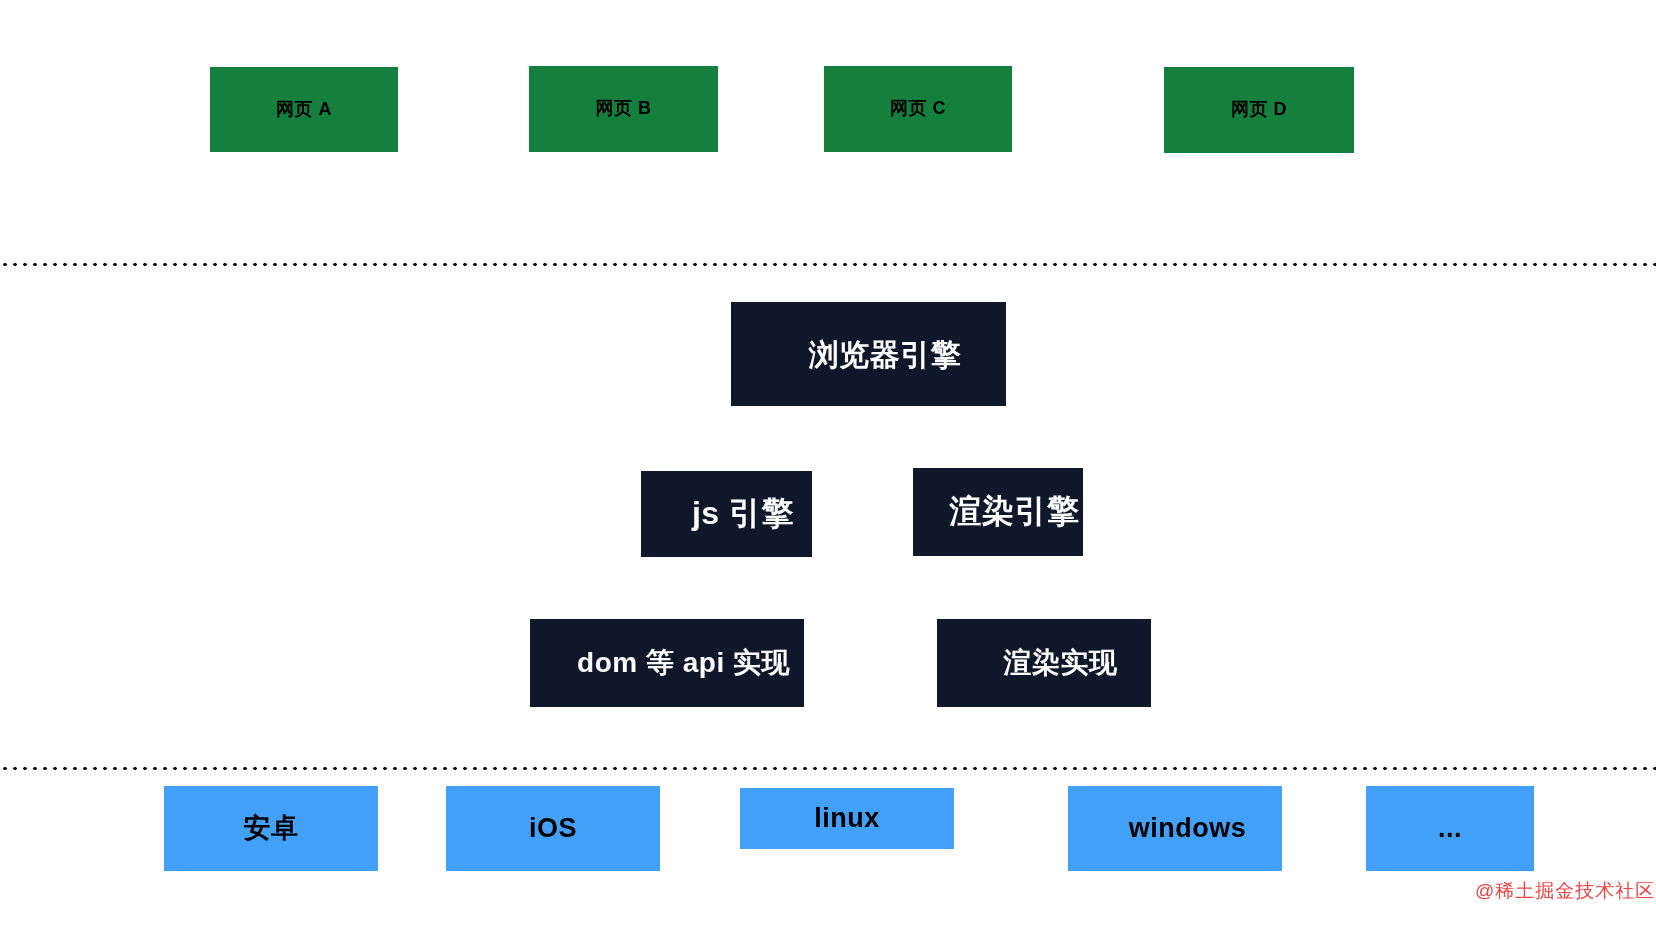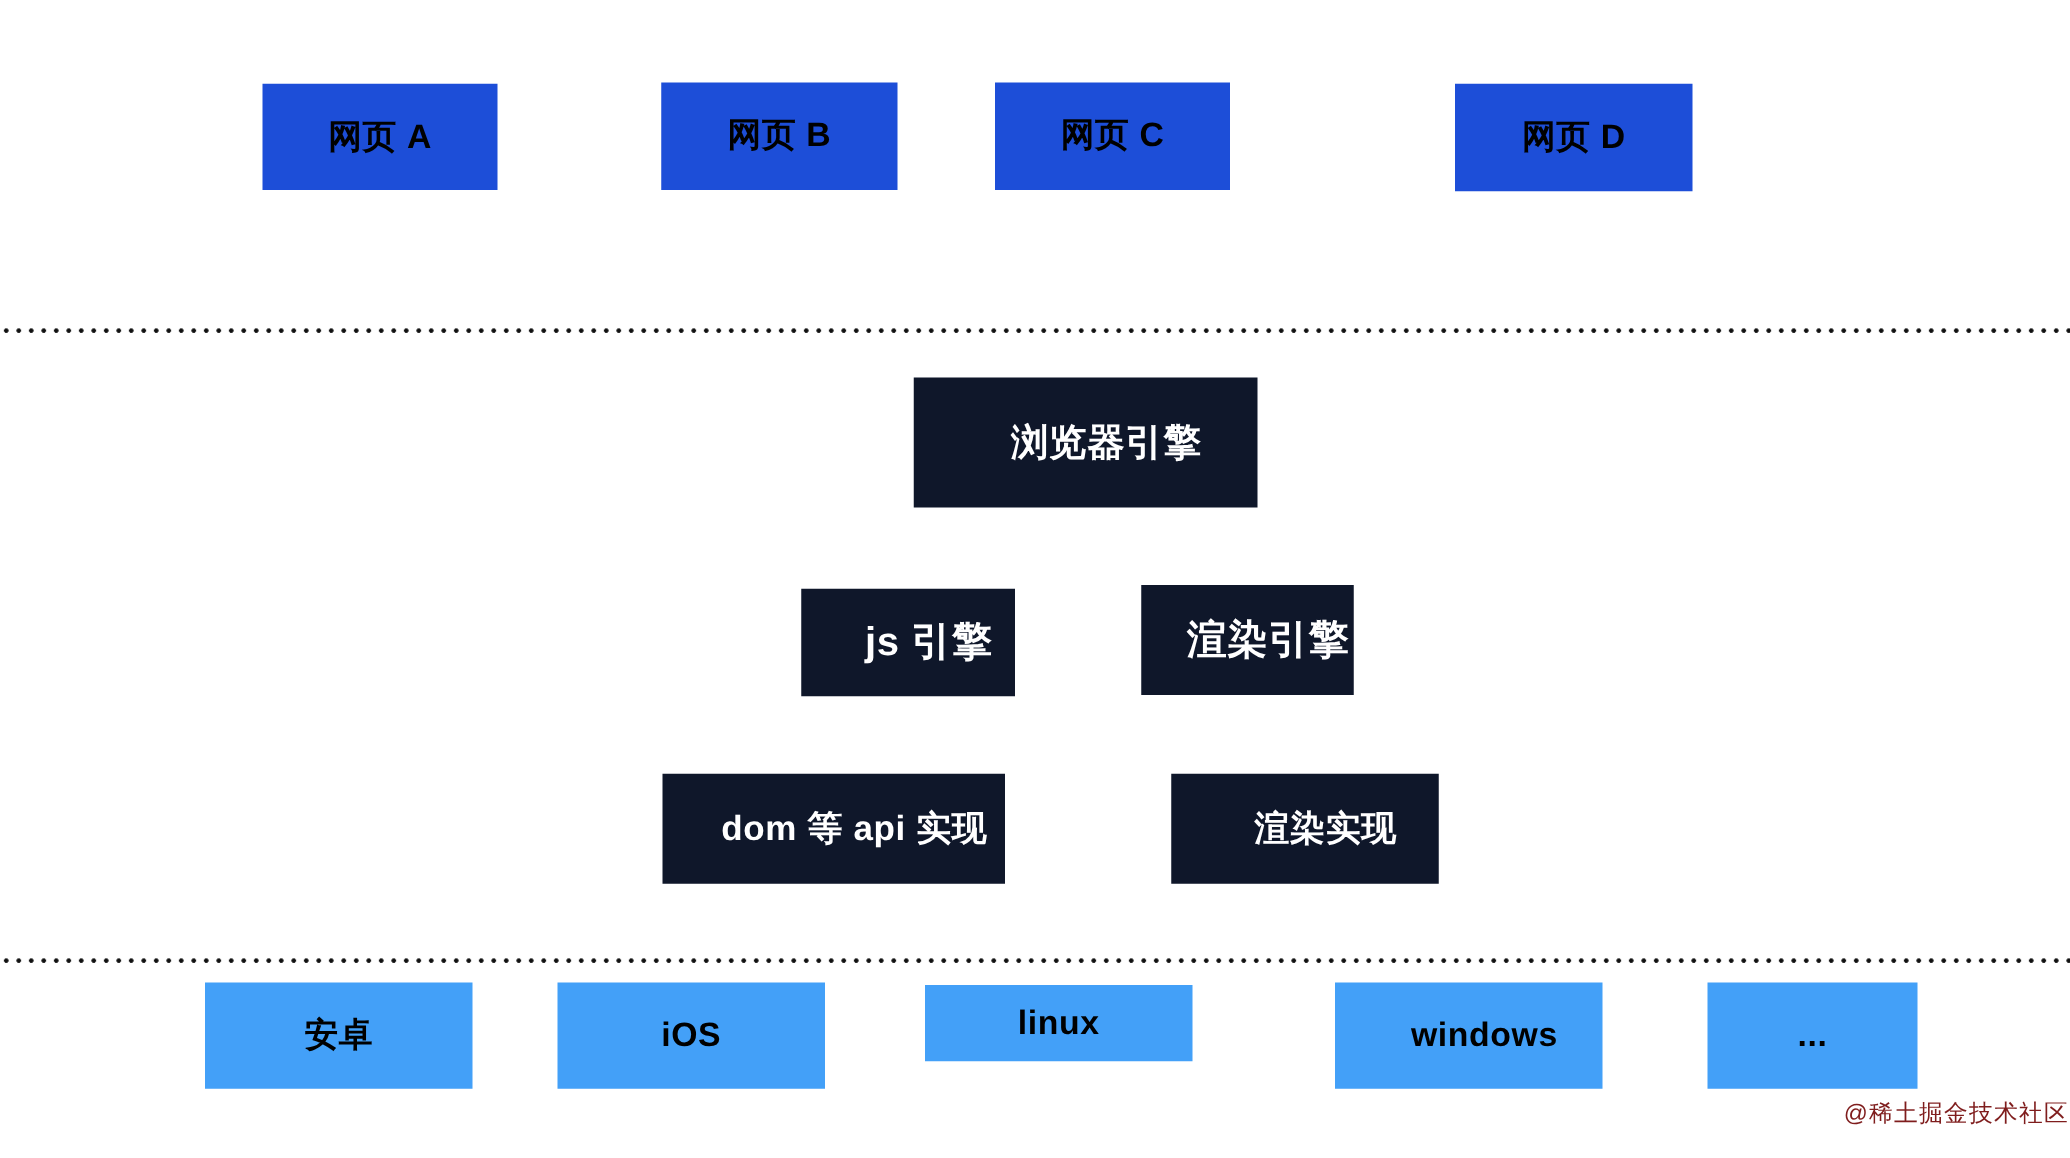--- a/index.html
+++ b/index.html
@@ -22,23 +22,23 @@
     position: absolute;
     display: flex;
     align-items: center;
     justify-content: center;
     text-align: center;
     box-sizing: border-box;
     line-height: 1.1;
     white-space: nowrap;
   }
   .layer-web .node {
-    background: #1d4ed8;
+    background: #15803d;
     color: #000000;
-    font-size: 27px;
+    font-size: 18px;
     font-weight: 700;
     letter-spacing: 0.5px;
   }
   .layer-engine .node {
     background: #0f172a;
     color: #ffffff;
     font-weight: 700;
     letter-spacing: 0.5px;
     padding-left: 33px;
   }
@@ -76,21 +76,21 @@
 
 <div id="canvas">
 
   <div class="layer layer-web" id="layer-web-pages">
       <div class="node" style="left: 210px; top: 67px; width: 188px; height: 85px;">
         <span>网页 A</span>
       </div>
       <div class="node" style="left: 529px; top: 66px; width: 189px; height: 86px;">
         <span>网页 B</span>
       </div>
-      <div class="node" style="left: 796px; top: 66px; width: 188px; height: 86px;">
+      <div class="node" style="left: 824px; top: 66px; width: 188px; height: 86px;">
         <span>网页 C</span>
       </div>
       <div class="node" style="left: 1164px; top: 67px; width: 190px; height: 86px;">
         <span>网页 D</span>
       </div>
     </div>
 
   <div class="divider" id="divider-0" style="top: 262px;"></div>
 
   <div class="layer layer-engine" id="layer-browser-engine">
@@ -124,15 +124,15 @@
         <span>linux</span>
       </div>
       <div class="node" style="left: 1068px; top: 786px; width: 214px; height: 85px; padding-left: 25px;">
         <span>windows</span>
       </div>
       <div class="node" style="left: 1366px; top: 786px; width: 168px; height: 85px;">
         <span>...</span>
       </div>
     </div>
 
-  <div class="watermark" id="watermark" style="left: 1475px; top: 878px; color: #7f1d1d;">@稀土掘金技术社区</div>
+  <div class="watermark" id="watermark" style="left: 1475px; top: 878px; color: #ef4444;">@稀土掘金技术社区</div>
 
 </div>
 
 </body></html>

